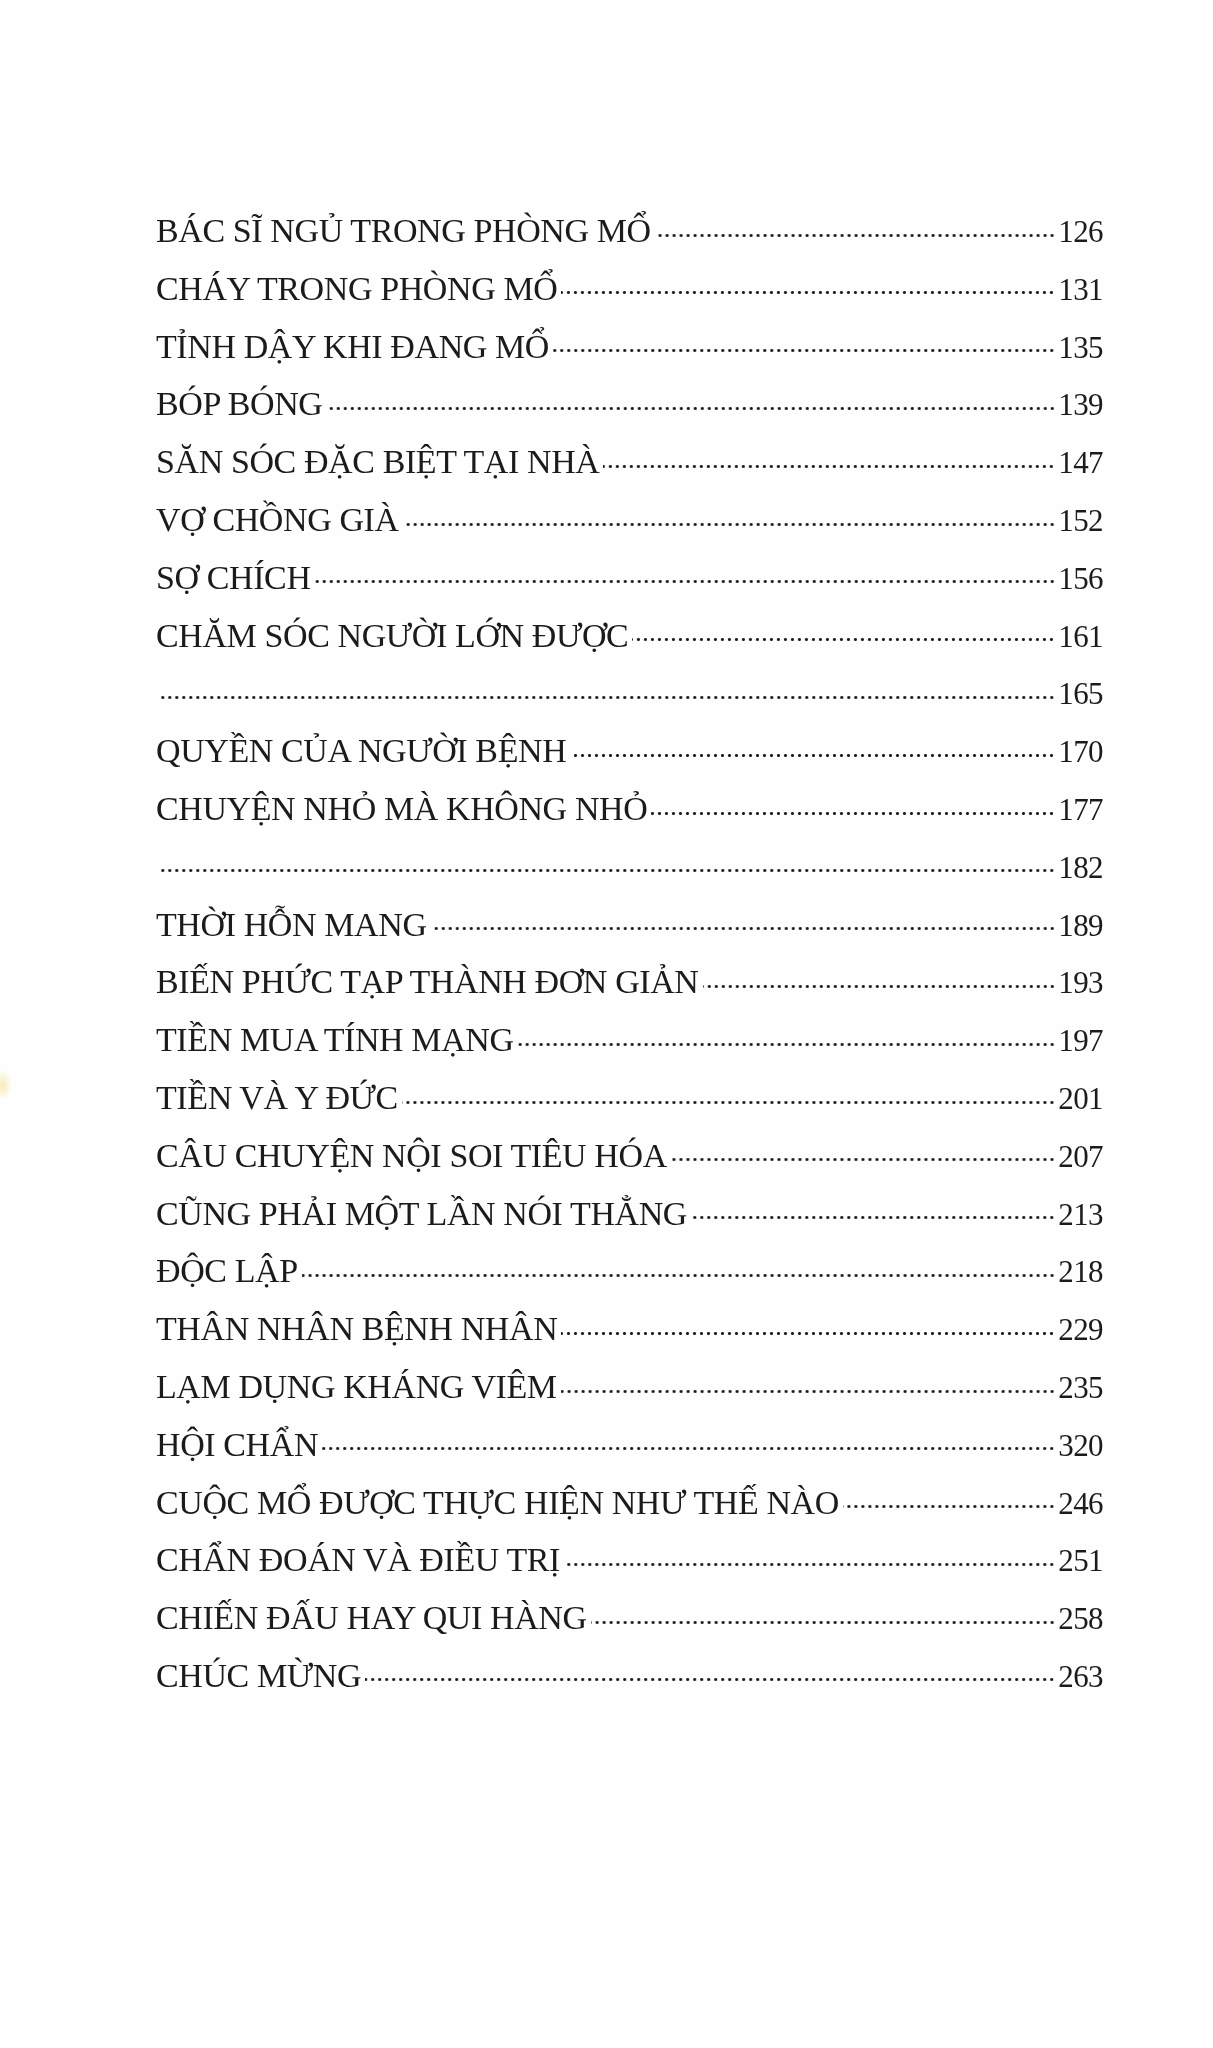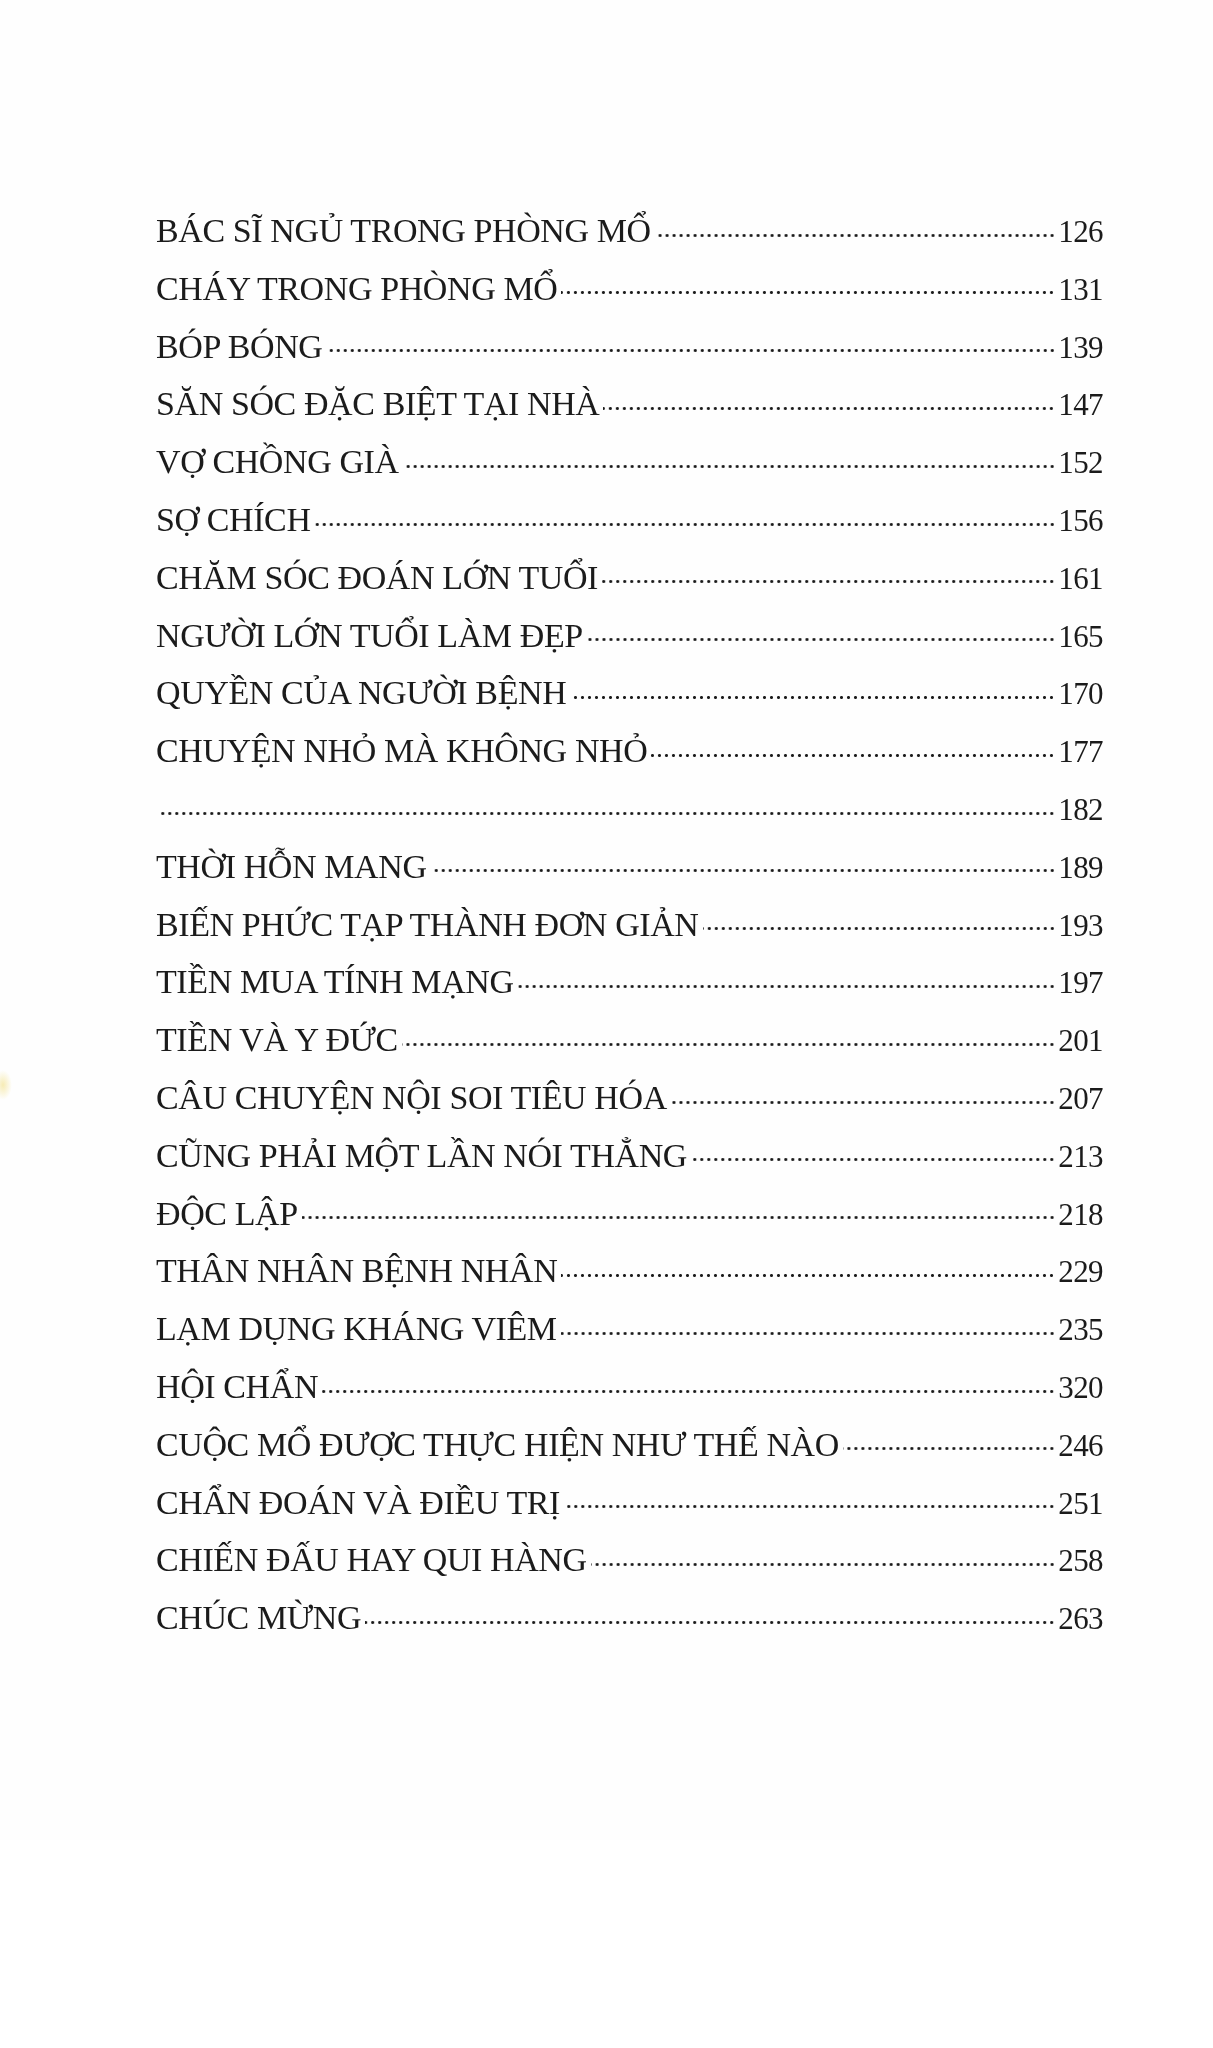--- a/index.html
+++ b/index.html
@@ -91,46 +91,50 @@
         <span class="toc-title">BÁC SĨ NGỦ TRONG PHÒNG MỔ</span>
         <span class="toc-leader"></span>
         <span class="toc-page">126</span>
       </li>
     <li class="toc-row">
         <span class="toc-title">CHÁY TRONG PHÒNG MỔ</span>
         <span class="toc-leader"></span>
         <span class="toc-page">131</span>
       </li>
     <li class="toc-row">
+        <span class="toc-title">TỈNH DẬY KHI ĐANG MỔ</span>
+        <span class="toc-leader"></span>
+        <span class="toc-page">135</span>
+      </li>
+    <li class="toc-row">
         <span class="toc-title">BÓP BÓNG</span>
         <span class="toc-leader"></span>
         <span class="toc-page">139</span>
       </li>
     <li class="toc-row">
         <span class="toc-title">SĂN SÓC ĐẶC BIỆT TẠI NHÀ</span>
         <span class="toc-leader"></span>
         <span class="toc-page">147</span>
       </li>
     <li class="toc-row">
         <span class="toc-title">VỢ CHỒNG GIÀ</span>
         <span class="toc-leader"></span>
         <span class="toc-page">152</span>
       </li>
     <li class="toc-row">
         <span class="toc-title">SỢ CHÍCH</span>
         <span class="toc-leader"></span>
         <span class="toc-page">156</span>
       </li>
     <li class="toc-row">
-        <span class="toc-title">CHĂM SÓC ĐOÁN LỚN TUỔI</span>
+        <span class="toc-title">CHĂM SÓC NGƯỜI LỚN ĐƯỢC</span>
         <span class="toc-leader"></span>
         <span class="toc-page">161</span>
       </li>
     <li class="toc-row">
-        <span class="toc-title">NGƯỜI LỚN TUỔI LÀM ĐẸP</span>
         <span class="toc-leader"></span>
         <span class="toc-page">165</span>
       </li>
     <li class="toc-row">
         <span class="toc-title">QUYỀN CỦA NGƯỜI BỆNH</span>
         <span class="toc-leader"></span>
         <span class="toc-page">170</span>
       </li>
     <li class="toc-row">
         <span class="toc-title">CHUYỆN NHỎ MÀ KHÔNG NHỎ</span>

